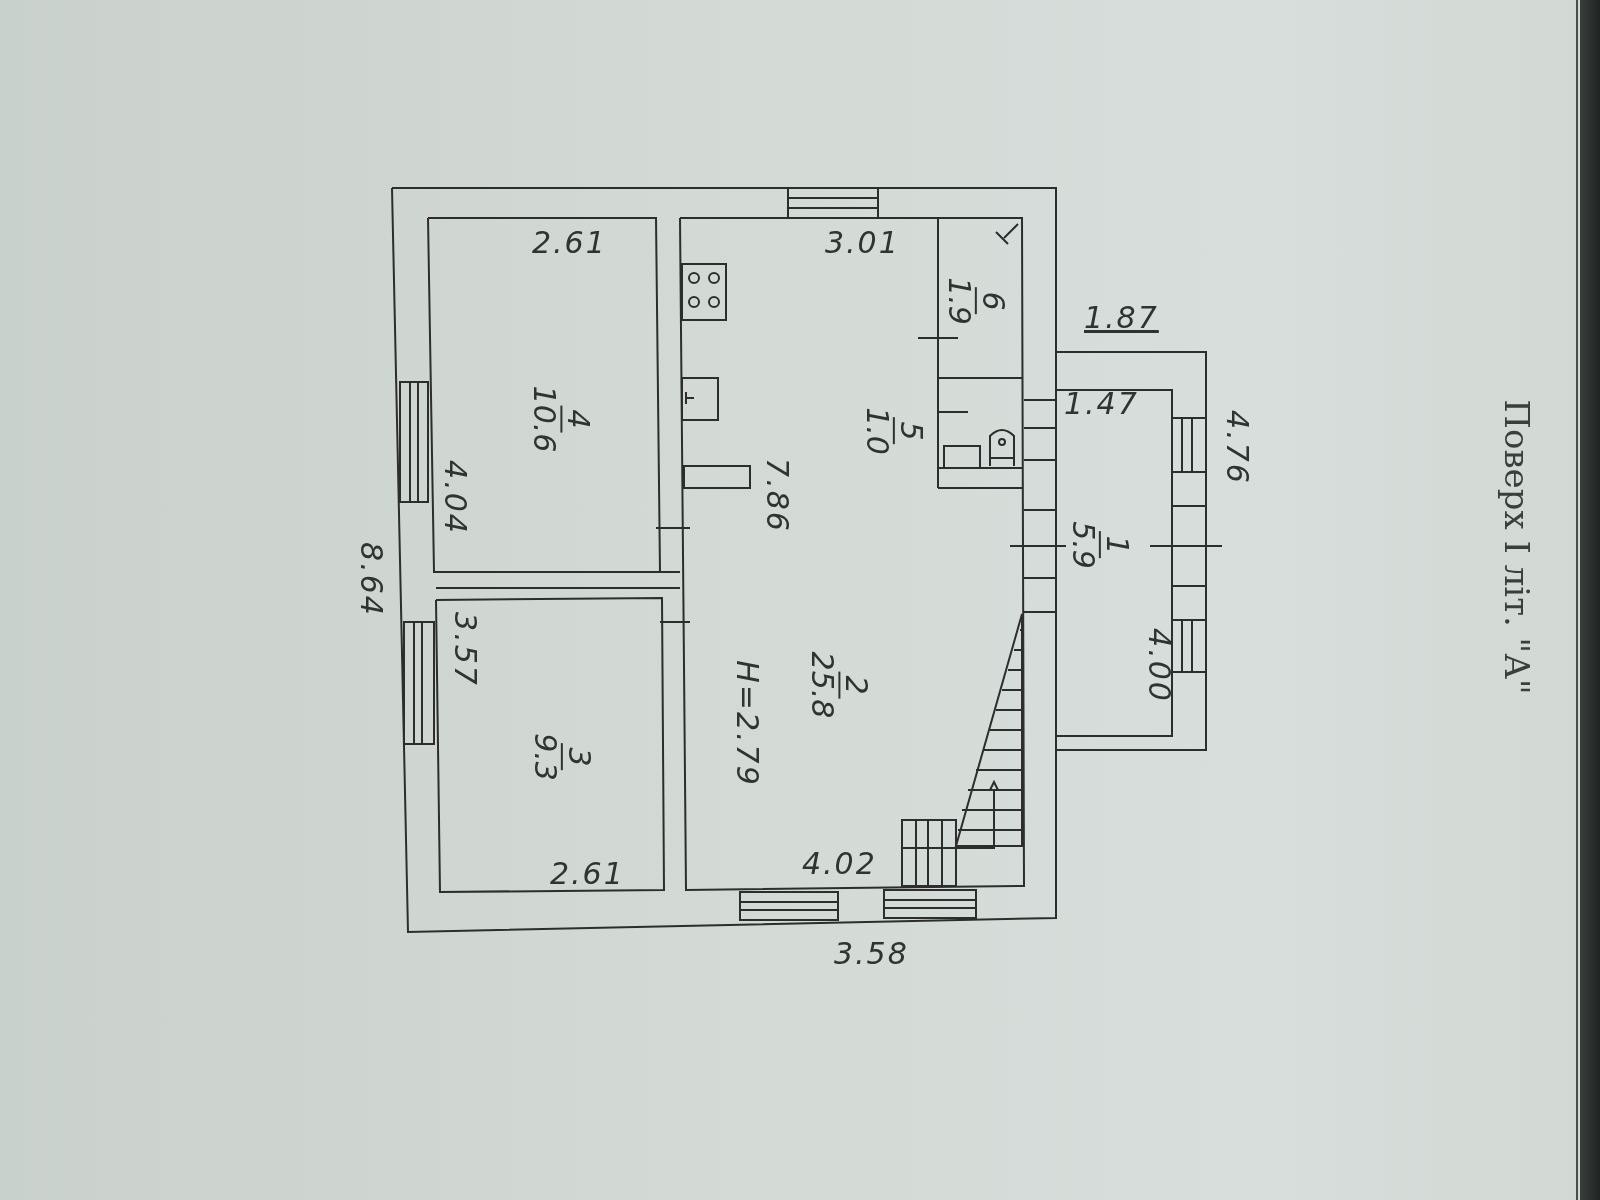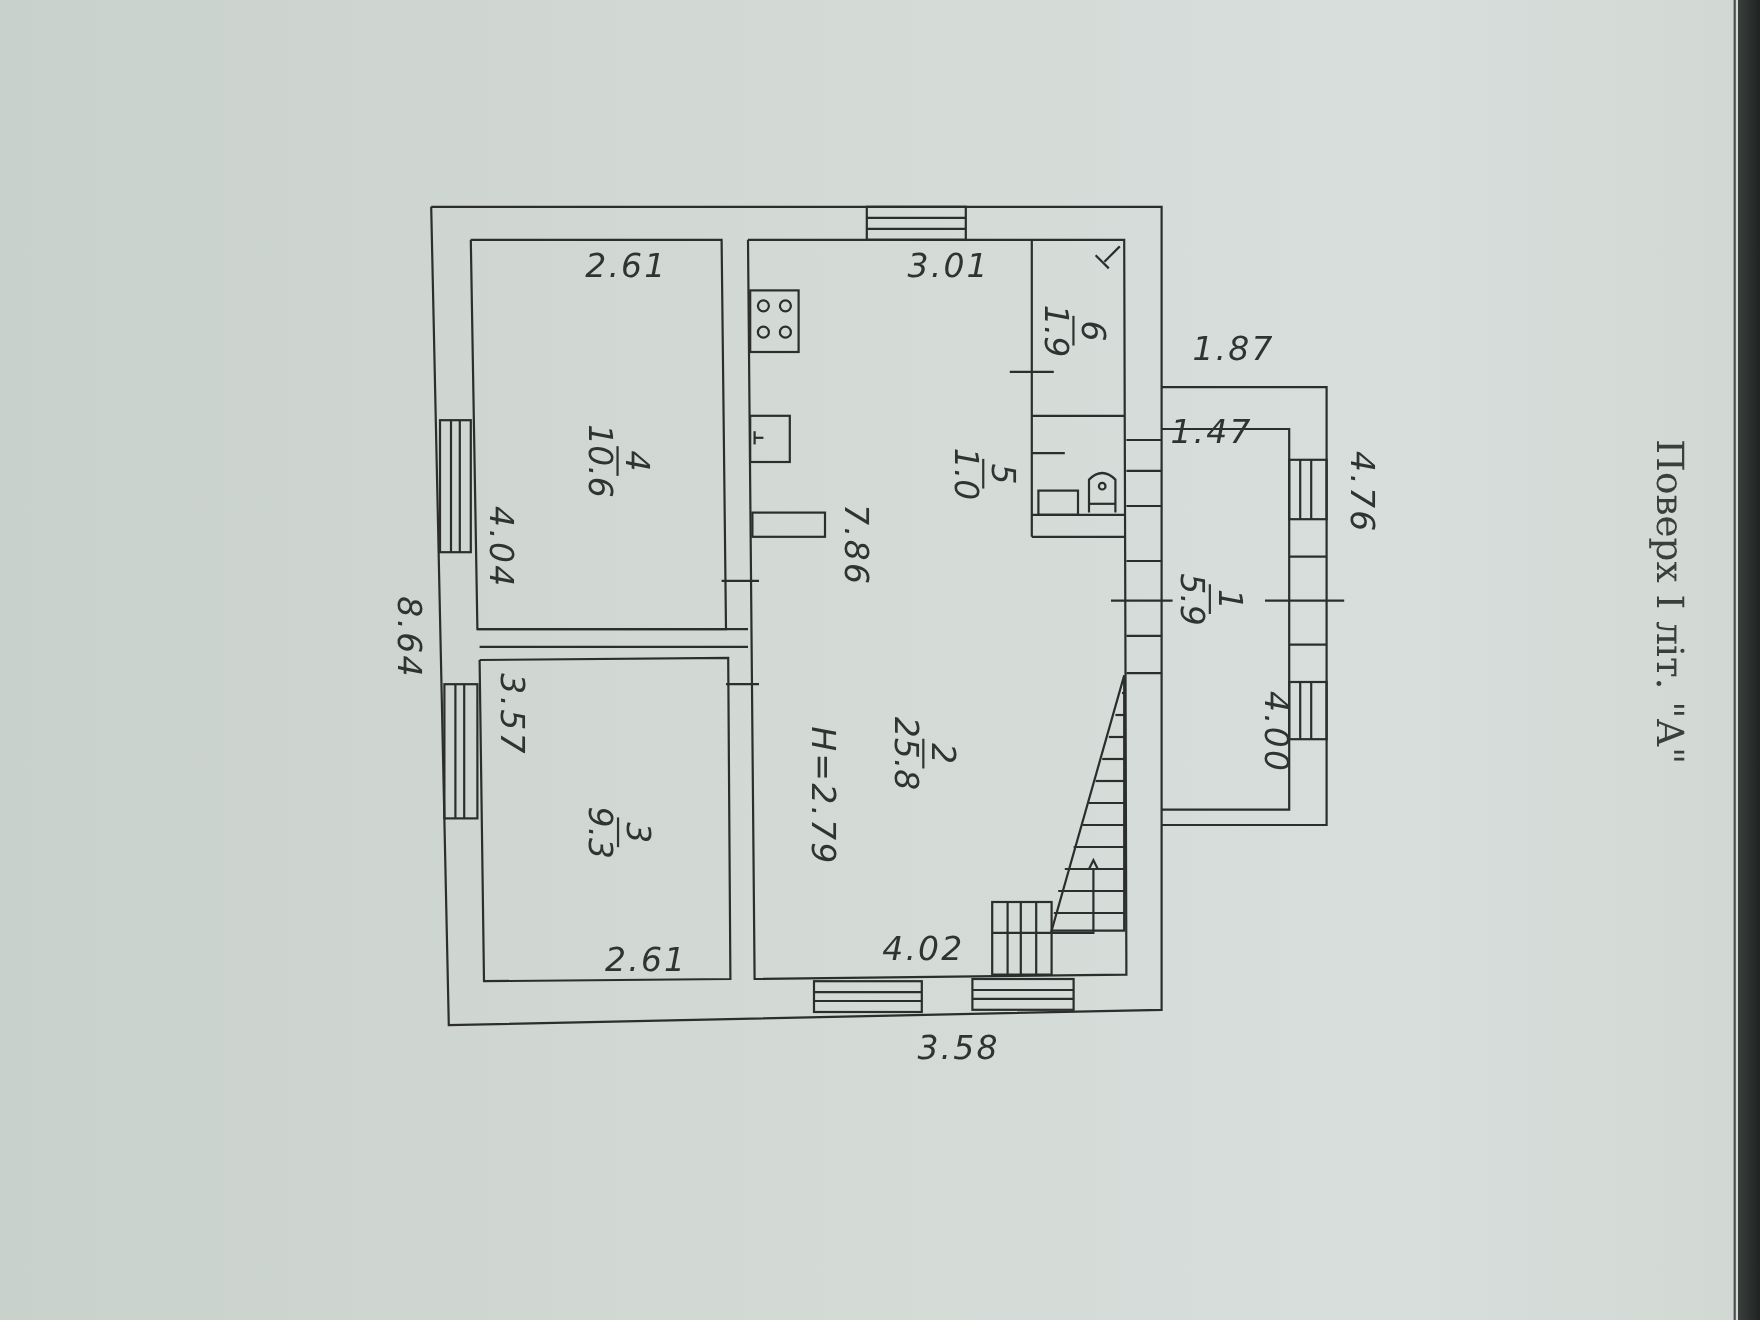--- a/index.html
+++ b/index.html
@@ -190,22 +190,22 @@
 
 <div class="lbl dim" style="left:532px;top:225px;">2.61</div>
 <div class="lbl dim rot" style="left:418px;top:480px;">4.04</div>
 <div class="lbl dim" style="left:808px;top:225px;margin-left:17px;">3.01</div>
 <div class="lbl dim rot" style="left:740px;top:478px;">7.86</div>
 <div class="lbl dim" style="left:802px;top:846px;text-align:center;">4.02</div>
 <div class="lbl dim rot" style="left:428px;top:632px;">3.57</div>
 <div class="lbl dim" style="left:550px;top:856px;">2.61</div>
 <div class="lbl dim" style="left:834px;top:936px;">3.58</div>
 <div class="lbl dim rot" style="left:334px;top:562px;">8.64</div>
-<div class="lbl dim" style="left:1084px;top:300px;">1.87</div>
-<div class="lbl dim" style="left:1064px;top:376px;">1.47</div>
+<div class="lbl dim" style="left:1084px;top:300px;text-decoration:underline;">1.87</div>
+<div class="lbl dim" style="left:1064px;top:386px;">1.47</div>
 <div class="lbl dim rot" style="left:1200px;top:430px;">4.76</div>
 <div class="lbl dim rot" style="left:1122px;top:648px;">4.00</div>
 <div class="lbl dim rot" style="left:684px;top:706px;">H=2.79</div>
 
 <div class="lbl room rot" style="left:528px;top:386px;">
   <span class="num">4</span>
   <span>10.6</span>
 </div>
 <div class="lbl room rot" style="left:538px;top:724px;">
   <span class="num">3</span>

